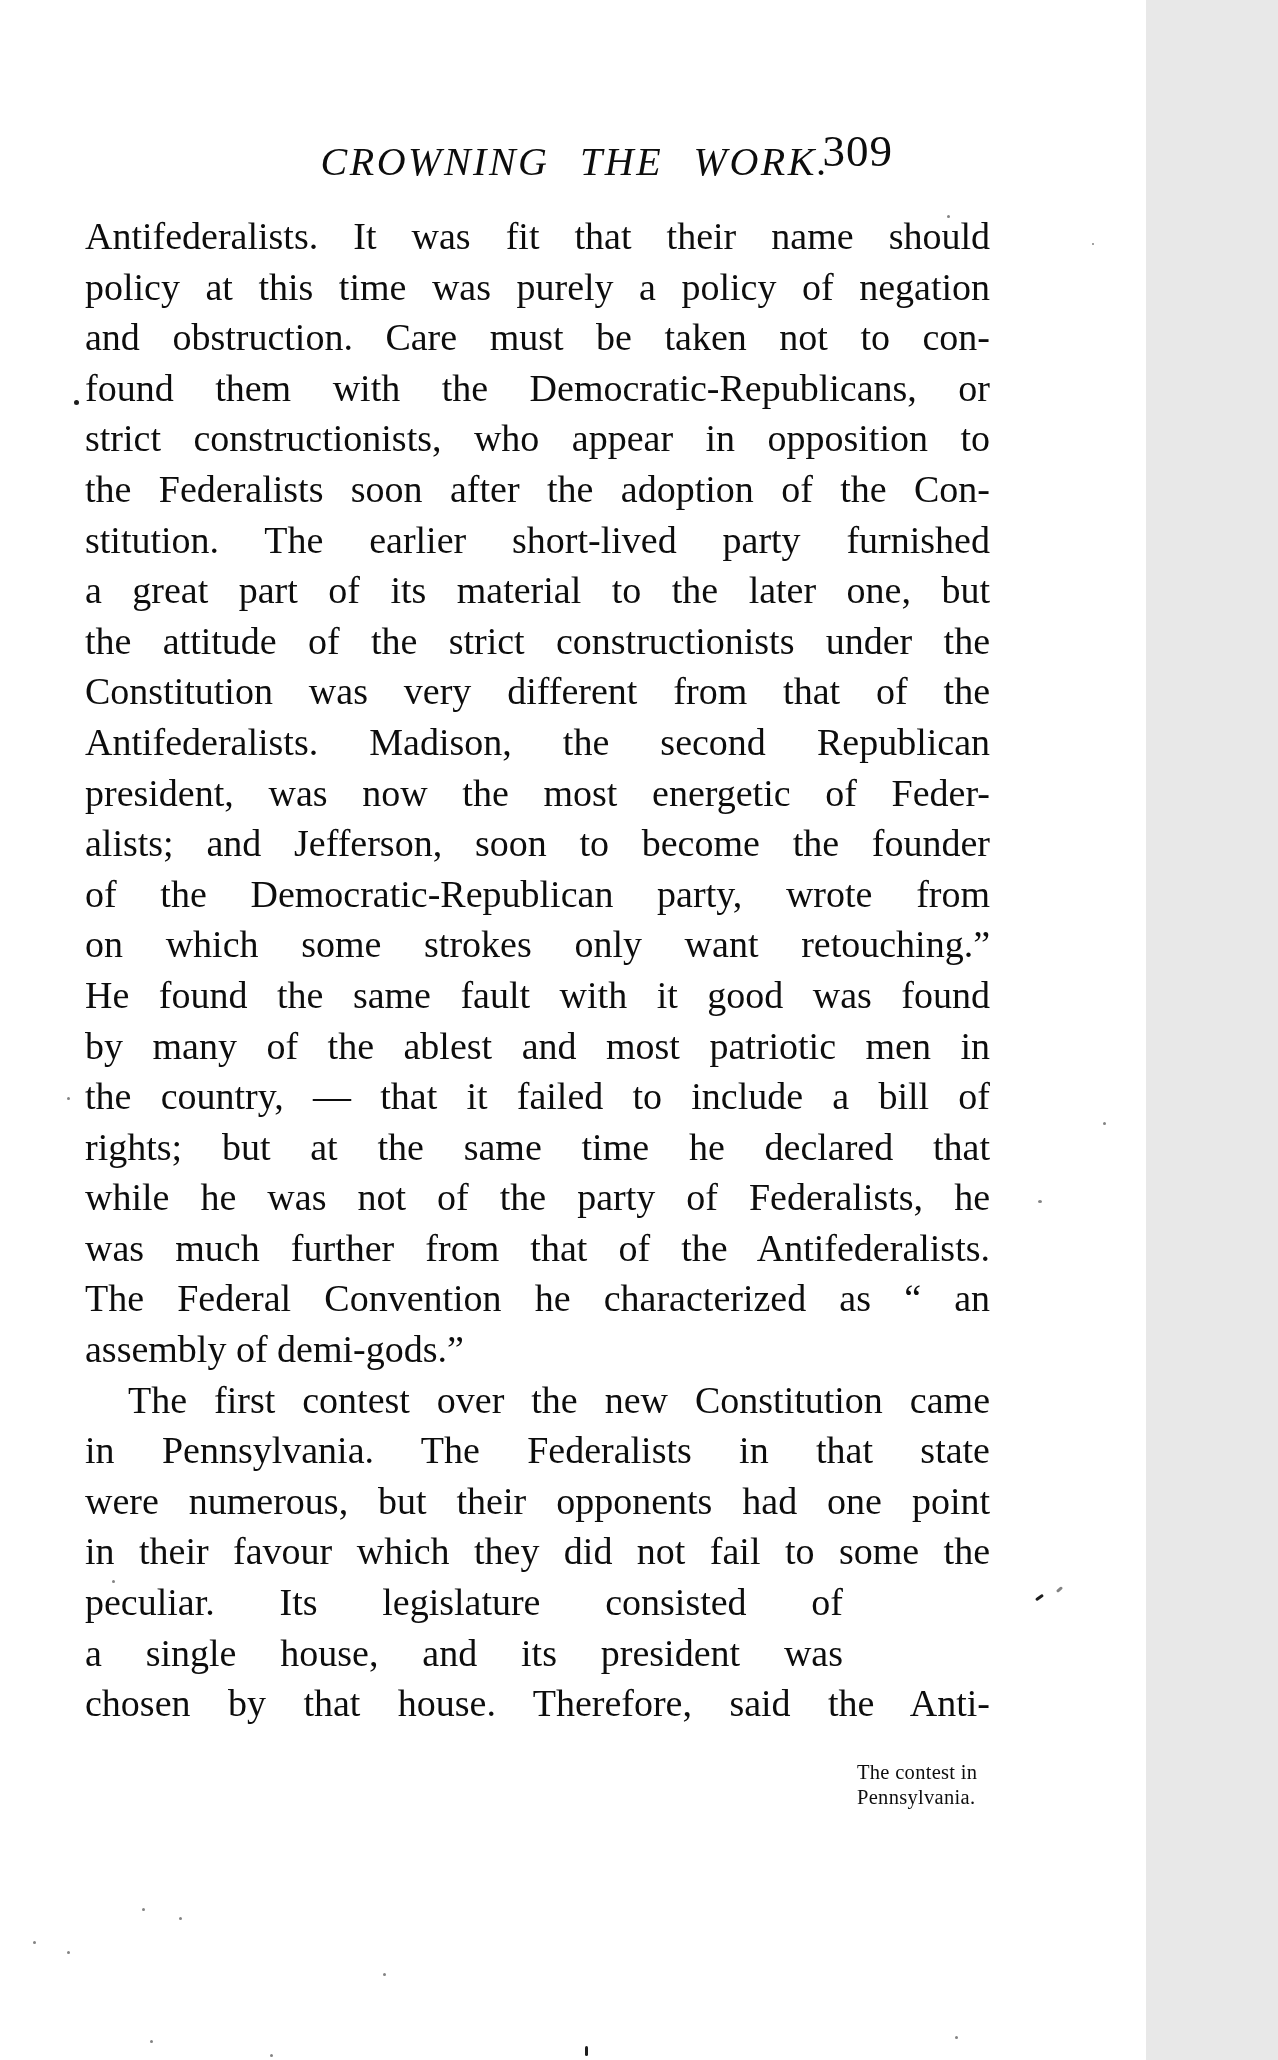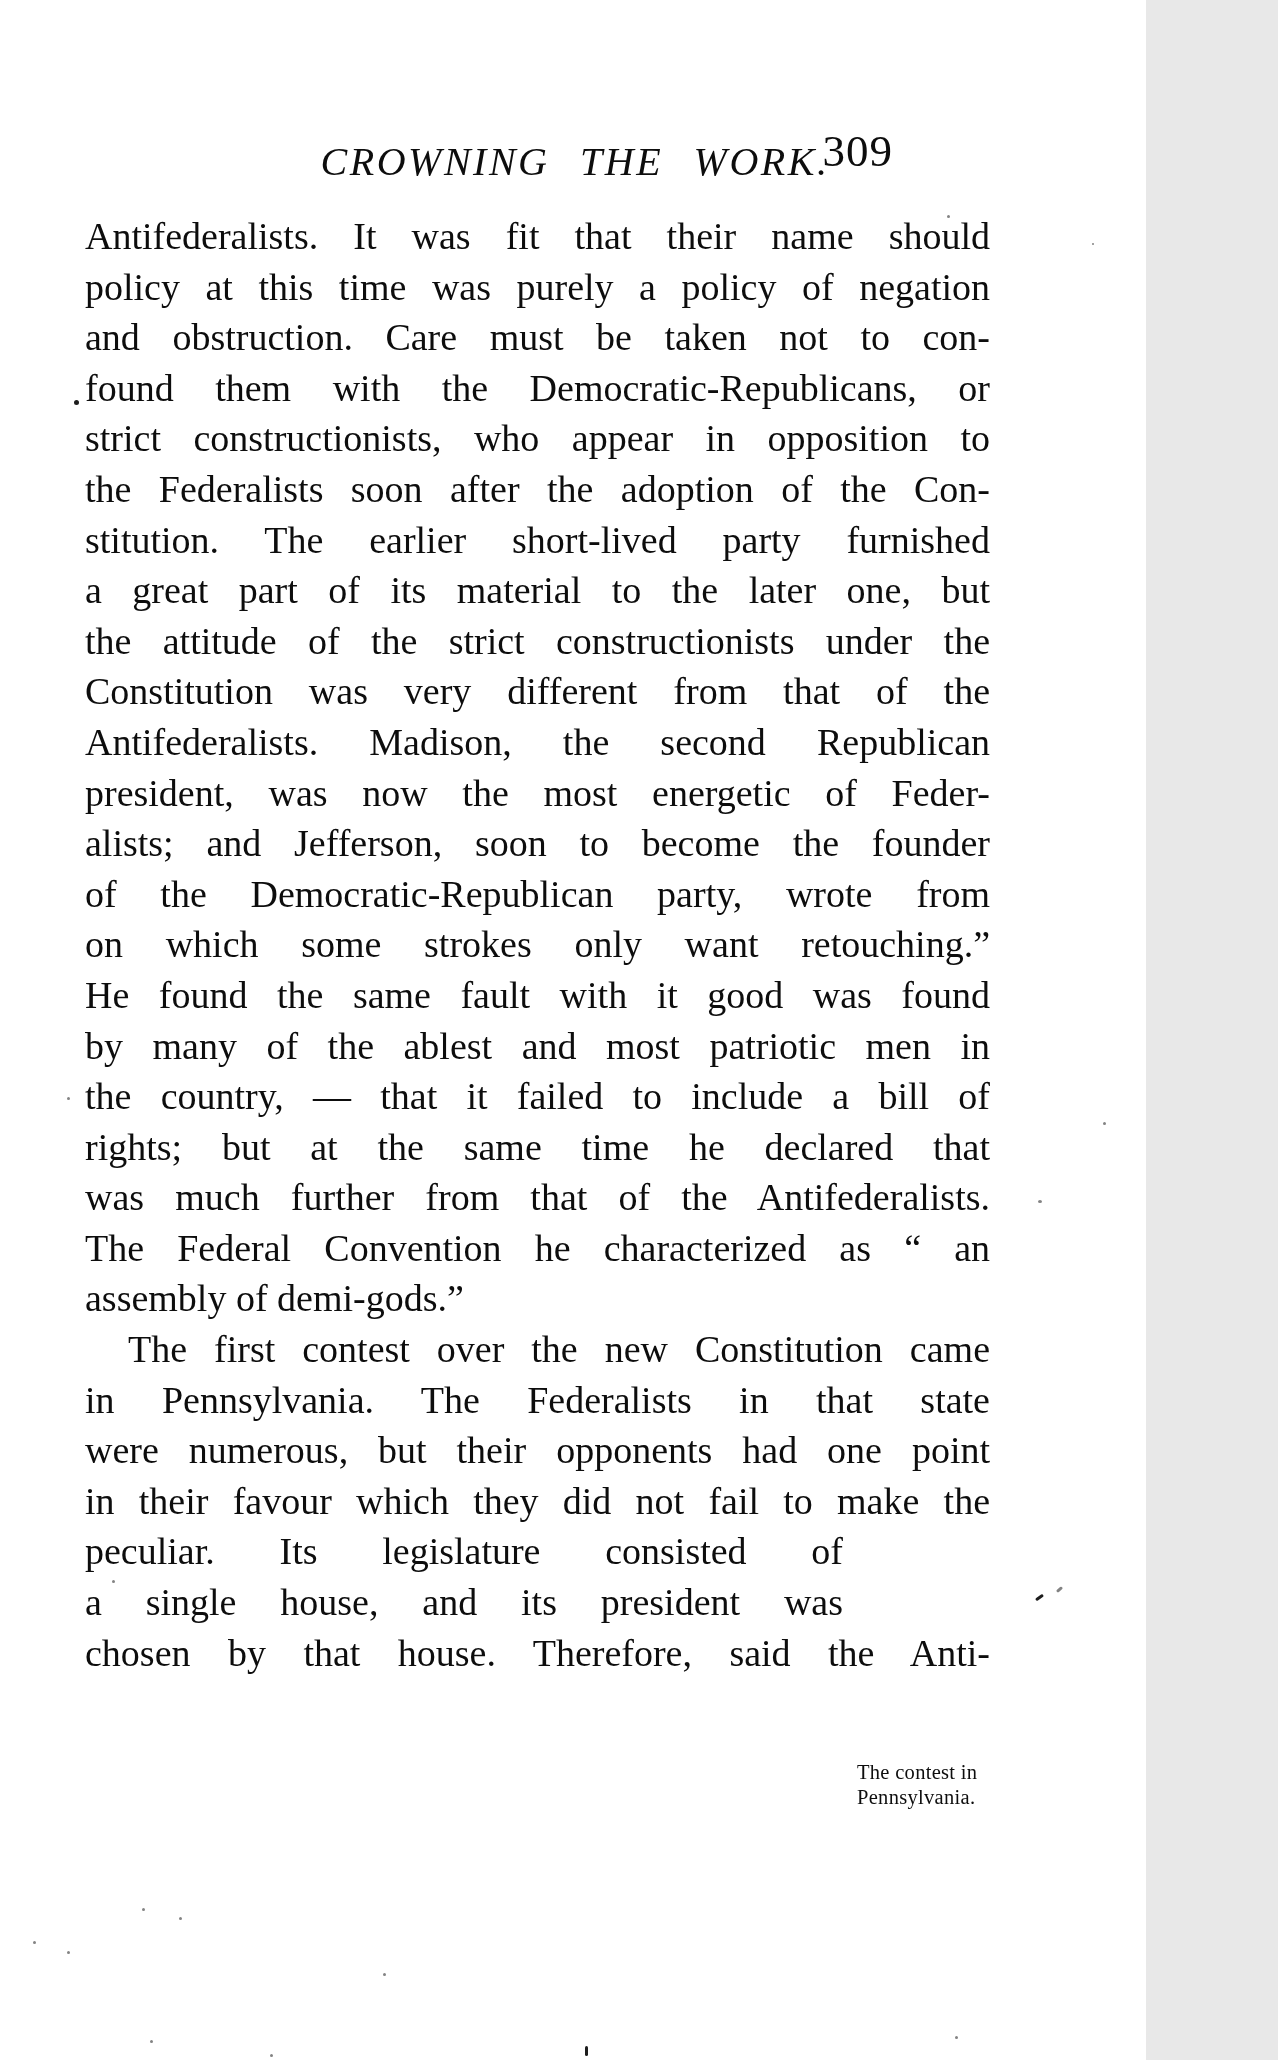--- a/index.html
+++ b/index.html
@@ -93,29 +93,30 @@
       <div class="line">Constitution was very different from that of the</div>
       <div class="line">Antifederalists. Madison, the second Republican</div>
       <div class="line">president, was now the most energetic of Feder-</div>
       <div class="line">alists; and Jefferson, soon to become the founder</div>
       <div class="line">of the Democratic-Republican party, wrote from</div>
       <div class="line">on which some strokes only want retouching.”</div>
       <div class="line">He found the same fault with it good was found</div>
       <div class="line">by many of the ablest and most patriotic men in</div>
       <div class="line">the country, — that it failed to include a bill of</div>
       <div class="line">rights; but at the same time he declared that</div>
+      <div class="line">while he was not of the party of Federalists, he</div>
       <div class="line">was much further from that of the Antifederalists.</div>
       <div class="line">The Federal Convention he characterized as “ an</div>
       <div class="line flush">assembly of demi-gods.”</div>
     </div>
     <div class="para">
       <div class="line indent">The first contest over the new Constitution came</div>
       <div class="line">in Pennsylvania. The Federalists in that state</div>
       <div class="line">were numerous, but their opponents had one point</div>
-      <div class="line">in their favour which they did not fail to make the</div>
+      <div class="line">in their favour which they did not fail to some the</div>
       <div class="line narrow">peculiar. Its legislature consisted of</div>
       <div class="line narrow">a single house, and its president was</div>
       <div class="line">chosen by that house. Therefore, said the Anti-</div>
     </div>
   </div>
 
   <div class="sidenote">
     <div>The contest in</div>
     <div>Pennsylvania.</div>
   </div>

